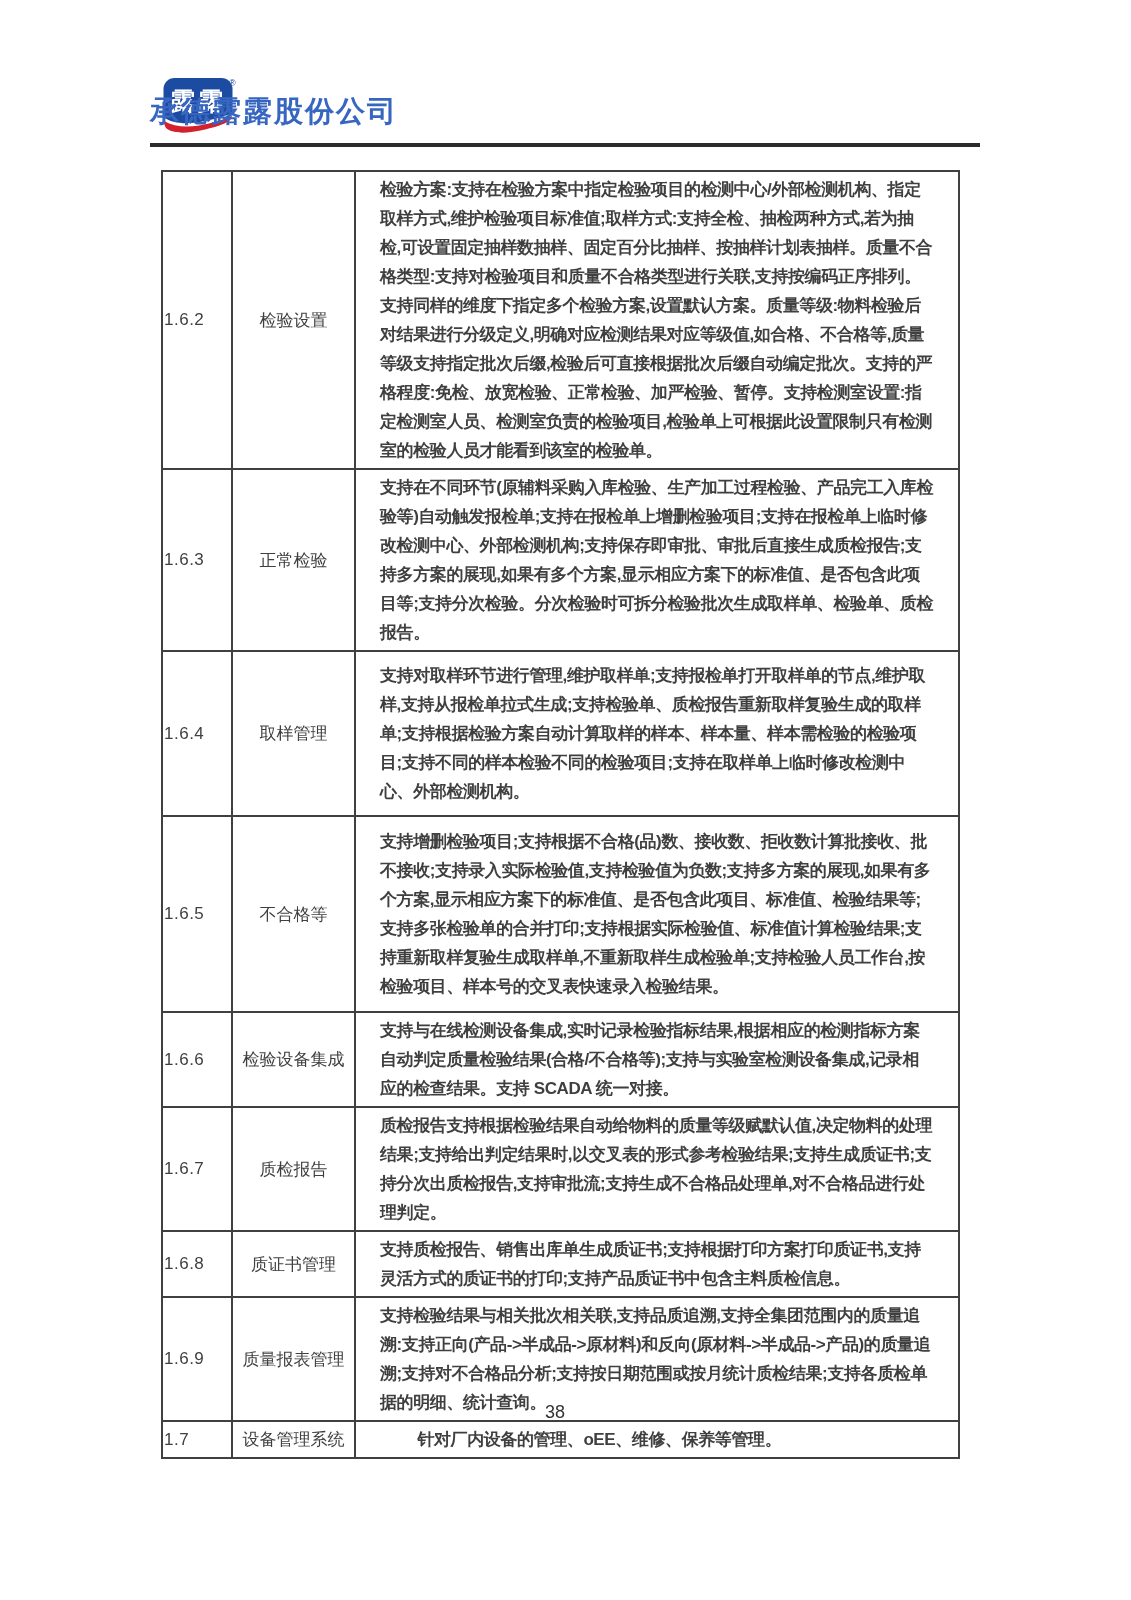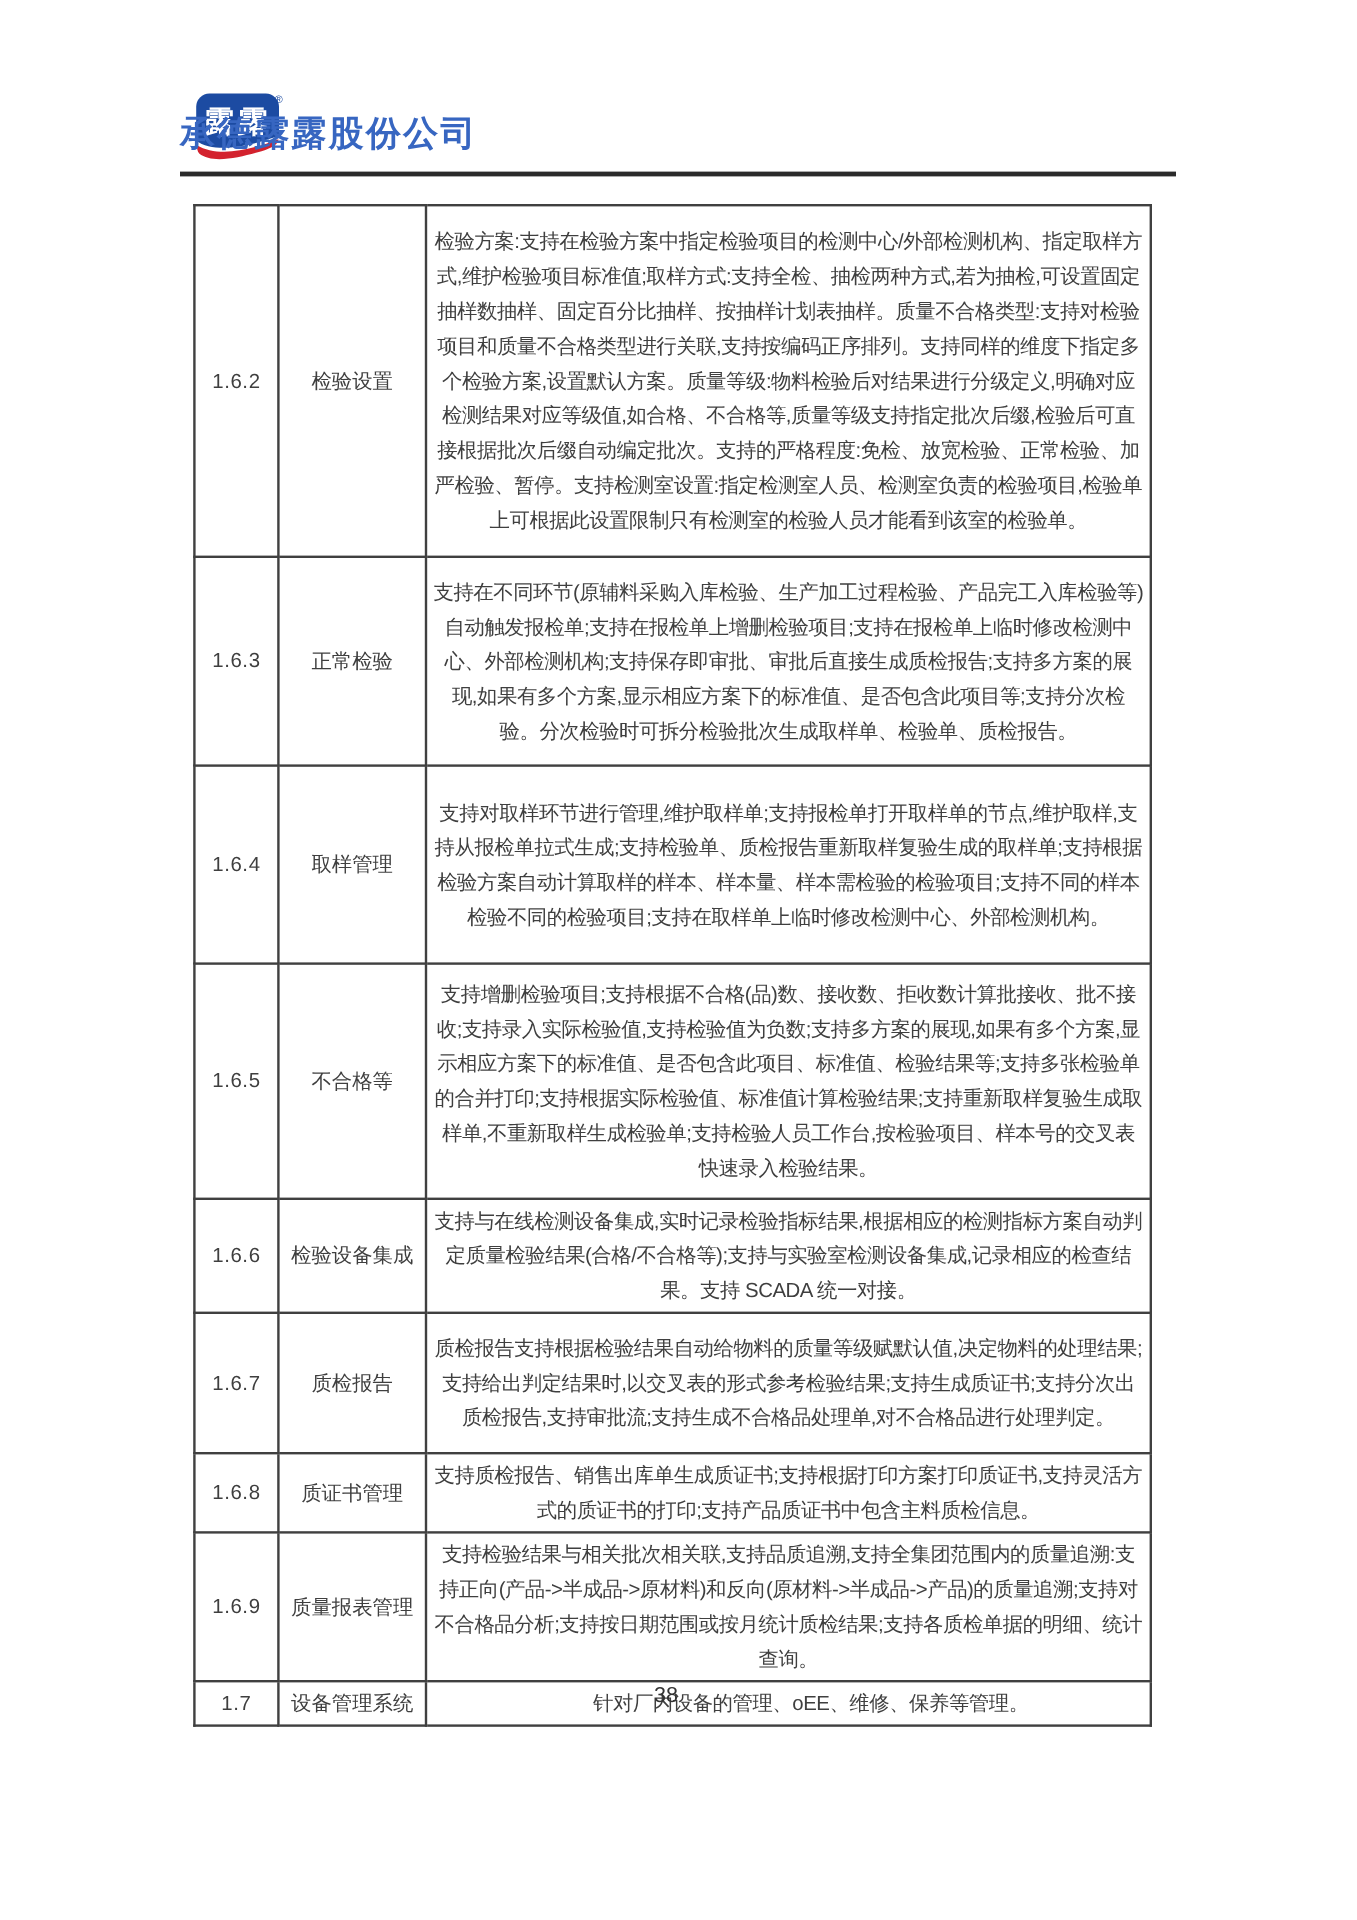--- a/index.html
+++ b/index.html
@@ -34,25 +34,25 @@
   
   table.features{
     position:absolute;left:161px;top:170px;width:799px;
     border-collapse:collapse;table-layout:fixed;
   }
   table.features td{
     border:2px solid var(--border_gray);
     font-size:17px;color:var(--text_gray);
     vertical-align:middle;
   }
-  td.c-num{width:70px;text-align:center;letter-spacing:0.5px;margin-top:40px;}
+  td.c-num{width:70px;letter-spacing:0.5px;margin-top:40px;}
   td.c-name{width:123px;text-align:center;}
   td.c-desc{
-    padding:3px 5px;line-height:29px;letter-spacing:-0.4px;
-    text-align:center;word-break:break-word;
+    padding:3px 24px;line-height:29px;letter-spacing:-0.4px;
+    text-align:left;word-break:break-word;font-weight:bold;
   }
   tr.r1{height:293px;} tr.r2{height:174px;} tr.r3{height:165px;}
   tr.r4{height:196px;} tr.r5{height:82px;}  tr.r6{height:117px;}
   tr.r7{height:61px;}  tr.r8{height:117px;} tr.r9{height:35px;}
   tr.r9 td.c-desc{text-indent:2.2em;}
 
   
   .page-number{
     position:absolute;left:0;top:1402px;width:1110px;
     text-align:center;font-size:18px;color:#333333;

